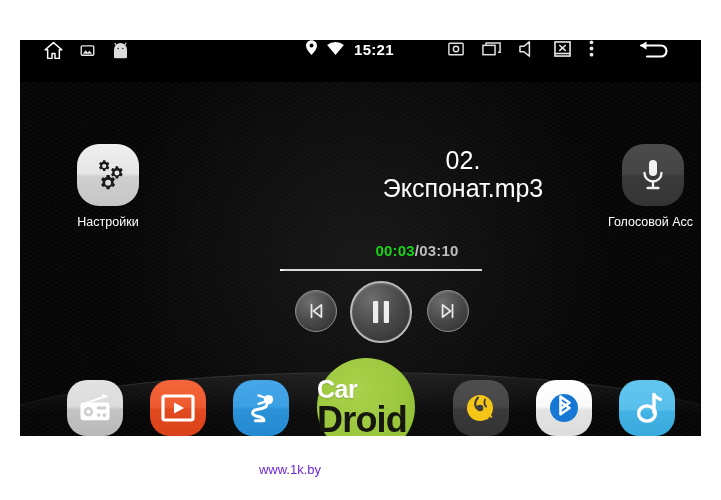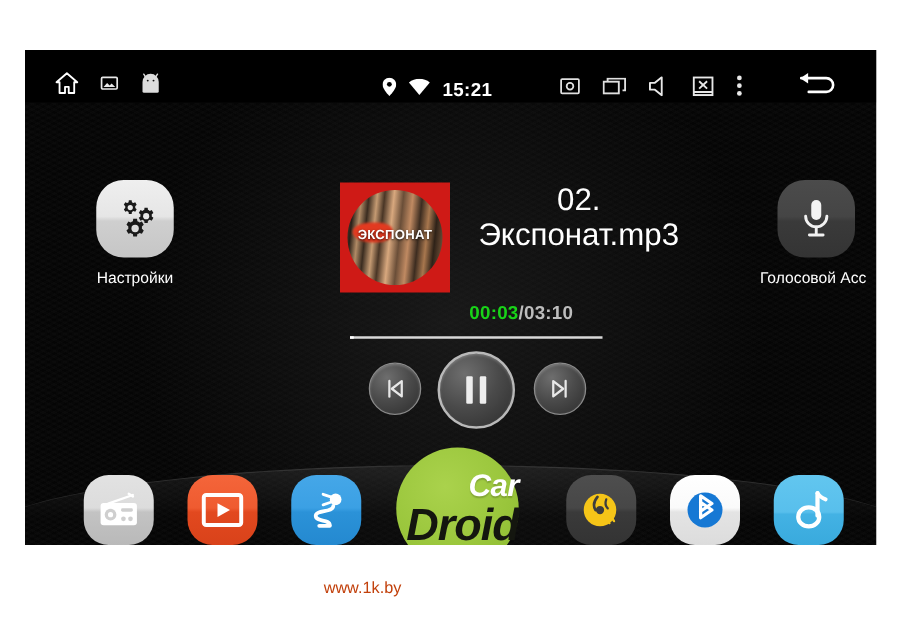--- a/index.html
+++ b/index.html
@@ -21,21 +21,21 @@
       radial-gradient(circle at 50% 55%, rgba(40,40,40,.55) 0%, rgba(0,0,0,0) 62%),
       repeating-linear-gradient(27deg, rgba(255,255,255,.012) 0 2px, rgba(0,0,0,0) 2px 4px),
       repeating-linear-gradient(-27deg, rgba(255,255,255,.010) 0 2px, rgba(0,0,0,0) 2px 4px);
     overflow:hidden;
   }
 
   
   #statusbar{
     position:absolute;left:0;top:0;width:681px;height:42px;
     background:#000;
-    display:flex;align-items:flex-end;
+    display:flex;align-items:flex-start;
   }
   .sb-left{display:flex;align-items:center;gap:16px;margin-left:23px;}
   .sb-center{display:flex;align-items:center;gap:10px;position:absolute;left:286px;}
   .sb-right{display:flex;align-items:center;gap:18px;position:absolute;left:428px;}
   .sb-back{position:absolute;right:28px;display:flex;align-items:center;}
   .sb-ico{display:block;}
   #clock{color:#fff;font-size:15px;font-weight:bold;letter-spacing:.3px;}
 
   
   .shortcut{position:absolute;text-align:center;width:130px;}
@@ -130,31 +130,31 @@
   #d-video{left:115px;top:340px;}
   #d-av   {left:198px;top:340px;}
   #d-dvd  {left:418px;top:340px;}
   #d-bt   {left:501px;top:340px;}
   #d-music{left:584px;top:340px;}
 
   
   #cardroid{
     position:absolute;left:297px;top:318px;width:98px;height:98px;border-radius:50%;
     background:radial-gradient(circle at 40% 32%, #aad24c 0%, #9ac63c 55%, #8ab82f 100%);
-    display:flex;flex-direction:column;align-items:flex-end;justify-content:center;
-    font-style:italic;font-weight:bold;line-height:.98;
+    display:flex;flex-direction:column;align-items:flex-start;justify-content:center;
+    font-weight:bold;line-height:.98;
   }
   #cd-car{color:#ffffff;font-size:25px;letter-spacing:-.5px;margin-bottom:1px;
           text-shadow:0 1px 1px rgba(0,0,0,.18);}
   #cd-droid{color:#14160f;font-size:36px;letter-spacing:-.8px;}
 
   
   #watermark{
     position:absolute;left:0;top:462px;width:580px;text-align:center;
-    color:#c2410c;font-size:13px;
+    color:#6d28d9;font-size:13px;
   }
 </style>
 </head>
 <body>
 
 <div id="page">
 
   <div id="screen">
 
     <div id="statusbar">
@@ -261,24 +261,20 @@
         <svg width="30" height="34" viewBox="0 0 30 34">
           <rect x="11" y="2" width="8" height="16" rx="4" fill="#f2f2f2"></rect>
           <path d="M6.5 15a8.5 8.5 0 0 0 17 0" fill="none" stroke="#f2f2f2" stroke-width="2.3" stroke-linecap="round"></path>
           <path d="M15 23.5v6" stroke="#f2f2f2" stroke-width="2.3" stroke-linecap="round"></path>
           <path d="M9.5 30h11" stroke="#f2f2f2" stroke-width="2.3" stroke-linecap="round"></path>
         </svg>
       </div>
       <div class="sc-label">Голосовой Асс</div>
     </div>
 
-    <div id="albumart">
-      <div class="photo"></div>
-      <div class="aa-text">ЭКСПОНАТ</div>
-    </div>
 
     <div id="trackinfo">02. Экспонат.mp3</div>
 
     <div id="timerow">
       <span id="t-elapsed">00:03</span><span id="t-sep">/</span><span id="t-total">03:10</span>
     </div>
 
     <div id="progress">
       <div class="fill" style="width: 1.3%;"></div>
     </div>

